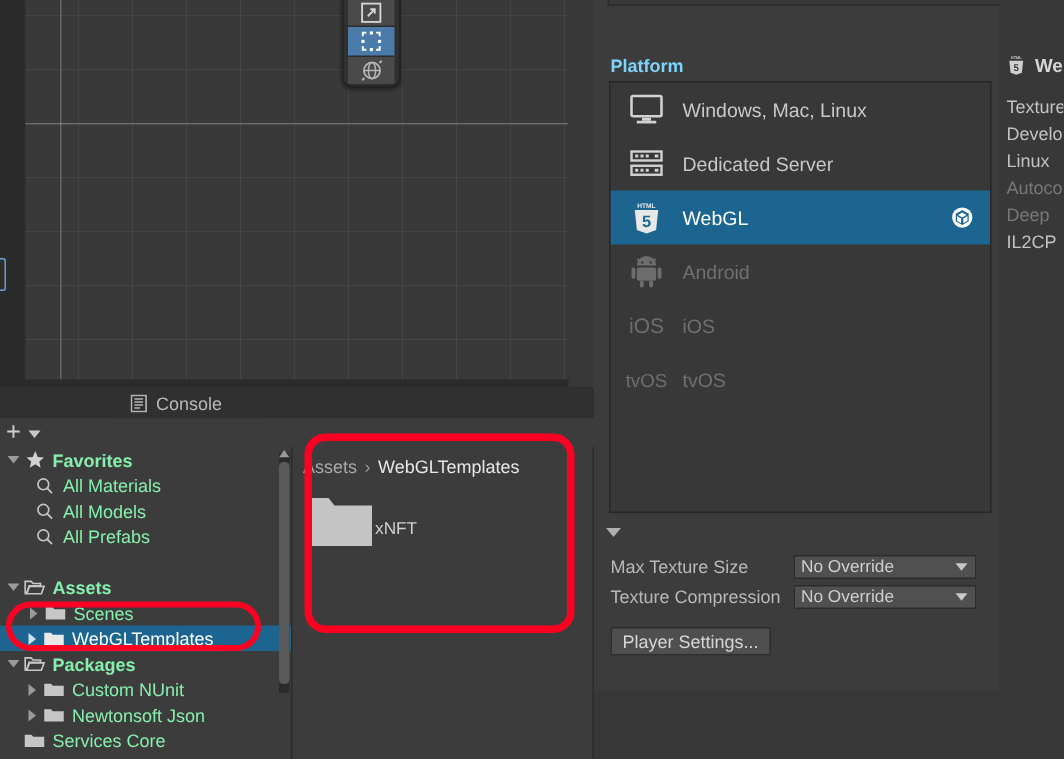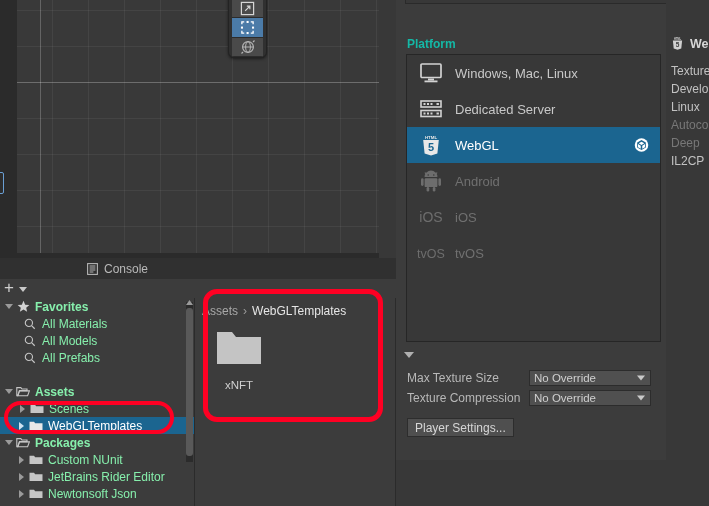--- a/index.html
+++ b/index.html
@@ -36,21 +36,21 @@
      align-items:center;padding-top:16px;box-sizing:border-box;overflow:hidden;}
   .tool-btn{width:31px;height:23px;display:flex;align-items:center;justify-content:center;
      background:#4a4a4a;margin:0;border-bottom:1px solid #2c2c2c;}
   .tool-btn.sel{background:#4b7ba8;}
   .tool-btn svg{display:block;}
 
   
   #build-settings{position:absolute;left:396px;top:0;width:313px;height:460px;background:#3c3c3c;}
   #bs-top-box{position:absolute;left:9px;top:-24px;width:304px;height:28px;
      background:#383838;border:1px solid #2a2a2a;box-sizing:border-box;}
-  #platform-label{position:absolute;left:11px;top:37px;font-weight:bold;font-size:12px;color:#14b8a6;}
+  #platform-label{position:absolute;left:11px;top:37px;font-weight:bold;font-size:12px;color:#7dd3fc;}
   #platform-list{position:absolute;left:10px;top:54px;width:255px;height:288px;
      background:#383838;border:1px solid #262626;box-sizing:border-box;overflow:hidden;}
   .plat-row{height:36px;display:flex;align-items:center;padding-left:9px;box-sizing:border-box;
      color:#c8c8c8;font-size:13px;position:relative;}
   .plat-row.selected{background:#1b6590;color:#ffffff;}
   .plat-row.disabled{color:#707070;}
   .plat-ico{width:30px;height:26px;display:flex;align-items:center;justify-content:center;
      margin-right:9px;flex:0 0 auto;}
   .plat-name{line-height:1;}
   .active-mark{position:absolute;right:11px;top:50%;transform:translateY(-50%);
@@ -115,21 +115,21 @@
   #tree-scroll-thumb{position:absolute;left:186px;top:50px;width:7px;height:148px;background:#595959;border-radius:3px;}
   #tree-scroll-up{position:absolute;left:186px;top:41px;width:7px;height:6px;display:flex;
      align-items:center;justify-content:center;}
 
   #browser-pane{position:absolute;left:194px;top:40px;width:202px;height:208px;background:#3c3c3c;}
   #breadcrumb{position:absolute;left:8px;top:6px;display:flex;align-items:center;font-size:12px;}
   #breadcrumb .crumb-root{color:#a8a8a8;}
   #breadcrumb .sep{margin:0 5px;color:#9a9a9a;}
   #breadcrumb .crumb-cur{color:#e6e6e6;}
   #asset-grid{position:absolute;left:8px;top:28px;}
-  .asset-item{width:74px;display:flex;flex-direction:column;align-items:center;}
+  .asset-item{width:74px;display:flex;flex-direction:row;align-items:center;}
   .asset-name{margin-top:8px;font-size:11.5px;color:#cfcfcf;}
   #browser-divider{position:absolute;left:0;top:0;width:1px;height:208px;background:#2b2b2b;}
   #browser-right-edge{position:absolute;left:201px;top:0;width:1px;height:208px;background:#2b2b2b;}
 
   
   .annot{position:absolute;border:4px solid #ff0023;border-radius:50%;box-sizing:border-box;
      pointer-events:none;}
   #annot-tree{left:4px;top:401px;width:170px;height:33px;border-radius:18px;}
   #annot-browser{left:203px;top:289px;width:180px;height:133px;border-radius:14px;border-width:5px;}
 </style>
@@ -450,31 +450,20 @@
             <span class="tri-r"></span>
           </span>
         <span class="ticon2">
           <svg width="14" height="11" viewBox="0 0 14 11">
             <path d="M0.5 1.8 L5 1.8 L6.2 3.2 L13.5 3.2 L13.5 10 L0.5 10 Z" fill="#c6c6c6"></path>
           </svg>
         </span>
         <span class="tlabel">Custom NUnit</span>
       </div>
 
-      <div class="tree-row" style="padding-left:15px">
-        <span class="tw">
-            <span class="tri-r"></span>
-          </span>
-        <span class="ticon2">
-          <svg width="14" height="11" viewBox="0 0 14 11">
-            <path d="M0.5 1.8 L5 1.8 L6.2 3.2 L13.5 3.2 L13.5 10 L0.5 10 Z" fill="#c6c6c6"></path>
-          </svg>
-        </span>
-        <span class="tlabel">JetBrains Rider Editor</span>
-      </div>
 
       <div class="tree-row" style="padding-left:15px">
         <span class="tw">
             <span class="tri-r"></span>
           </span>
         <span class="ticon2">
           <svg width="14" height="11" viewBox="0 0 14 11">
             <path d="M0.5 1.8 L5 1.8 L6.2 3.2 L13.5 3.2 L13.5 10 L0.5 10 Z" fill="#c6c6c6"></path>
           </svg>
         </span>

